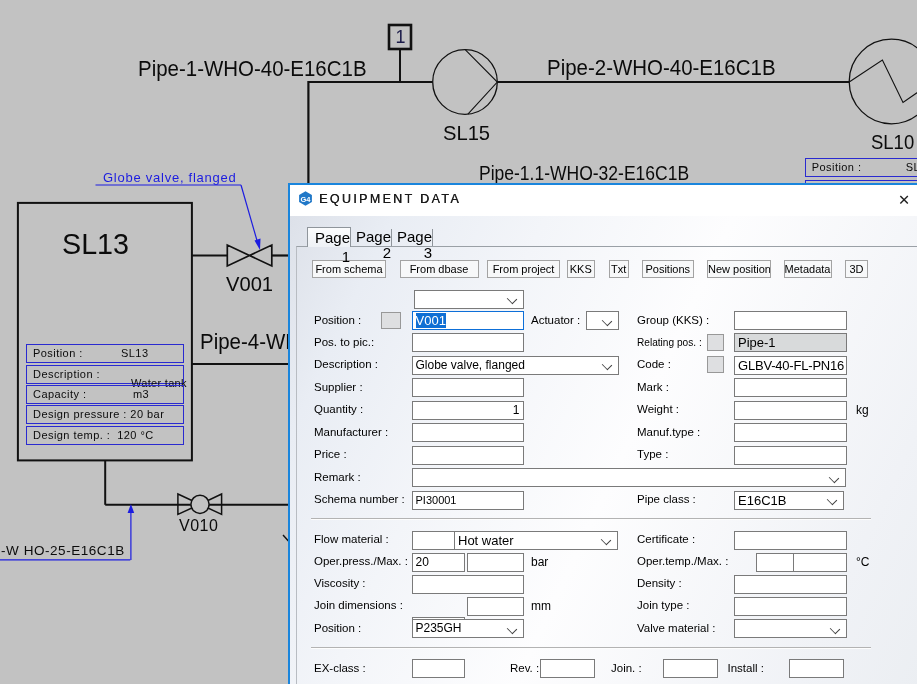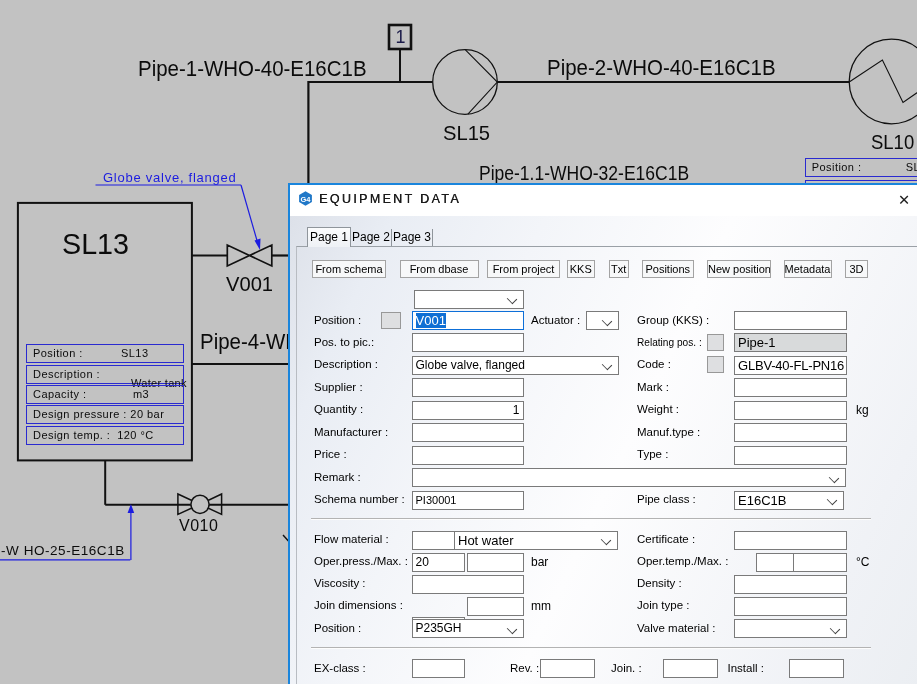--- a/index.html
+++ b/index.html
@@ -15,21 +15,21 @@
   letter-spacing:0.45px;line-height:17px;padding-left:6px;box-sizing:border-box;width:158px;left:26px;height:19px;}
 .btrow .v{position:absolute;}
 
 #dlg{position:absolute;left:288px;top:183px;width:633px;height:505px;
   border:2px solid #1a85dc;background:#f2f4f7;font-size:12px;color:#000;}
 #titlebar{position:absolute;left:0;top:0;width:100%;height:30.5px;background:#fff;}
 #dtitle{position:absolute;left:29px;top:7px;font-size:12.5px;font-weight:normal;letter-spacing:2.35px;color:#1a1a1a;text-shadow:0.4px 0 0 #2a2a2a;}
 #dclose{position:absolute;left:608px;top:7px;font-size:14.5px;color:#222;font-weight:400;}
 #client{position:absolute;left:0;top:30.5px;width:100%;height:474.5px;
   background:linear-gradient(115deg,#dde1e9 0%,#e9edf4 12%,#f3f5f9 30%,#fdfdfe 52%,#f0f2f6 85%,#ebeef2 100%);}
-.tab{position:absolute;font-size:12px;color:#000;text-align:center;}
+.tab{position:absolute;font-size:15px;color:#000;text-align:right;}
 #page{position:absolute;left:6px;top:61px;width:627px;height:444px;
   border-top:1px solid #9aa0a6;border-left:1px solid #b8bcc2;}
 .btn{position:absolute;height:18px;border:1px solid #a3a3a3;background:#f7f8f9;
   font-size:11px;line-height:16px;text-align:center;box-sizing:border-box;white-space:nowrap;overflow:hidden;
   font-family:"Liberation Sans",sans-serif;color:#000;}
 .lbl{position:absolute;font-size:11.5px;color:#000;white-space:nowrap;transform-origin:0 0;}
 .inp{position:absolute;height:19px;border:1px solid #7a7a7a;background:#fff;
   box-sizing:border-box;font-size:12px;line-height:17px;padding:0 3px;white-space:nowrap;overflow:hidden;}
 .ro{background:#d8dadb;}
 .sq{position:absolute;width:20px;height:17px;border:1px solid #989898;background:#dedfe1;box-sizing:border-box;}

